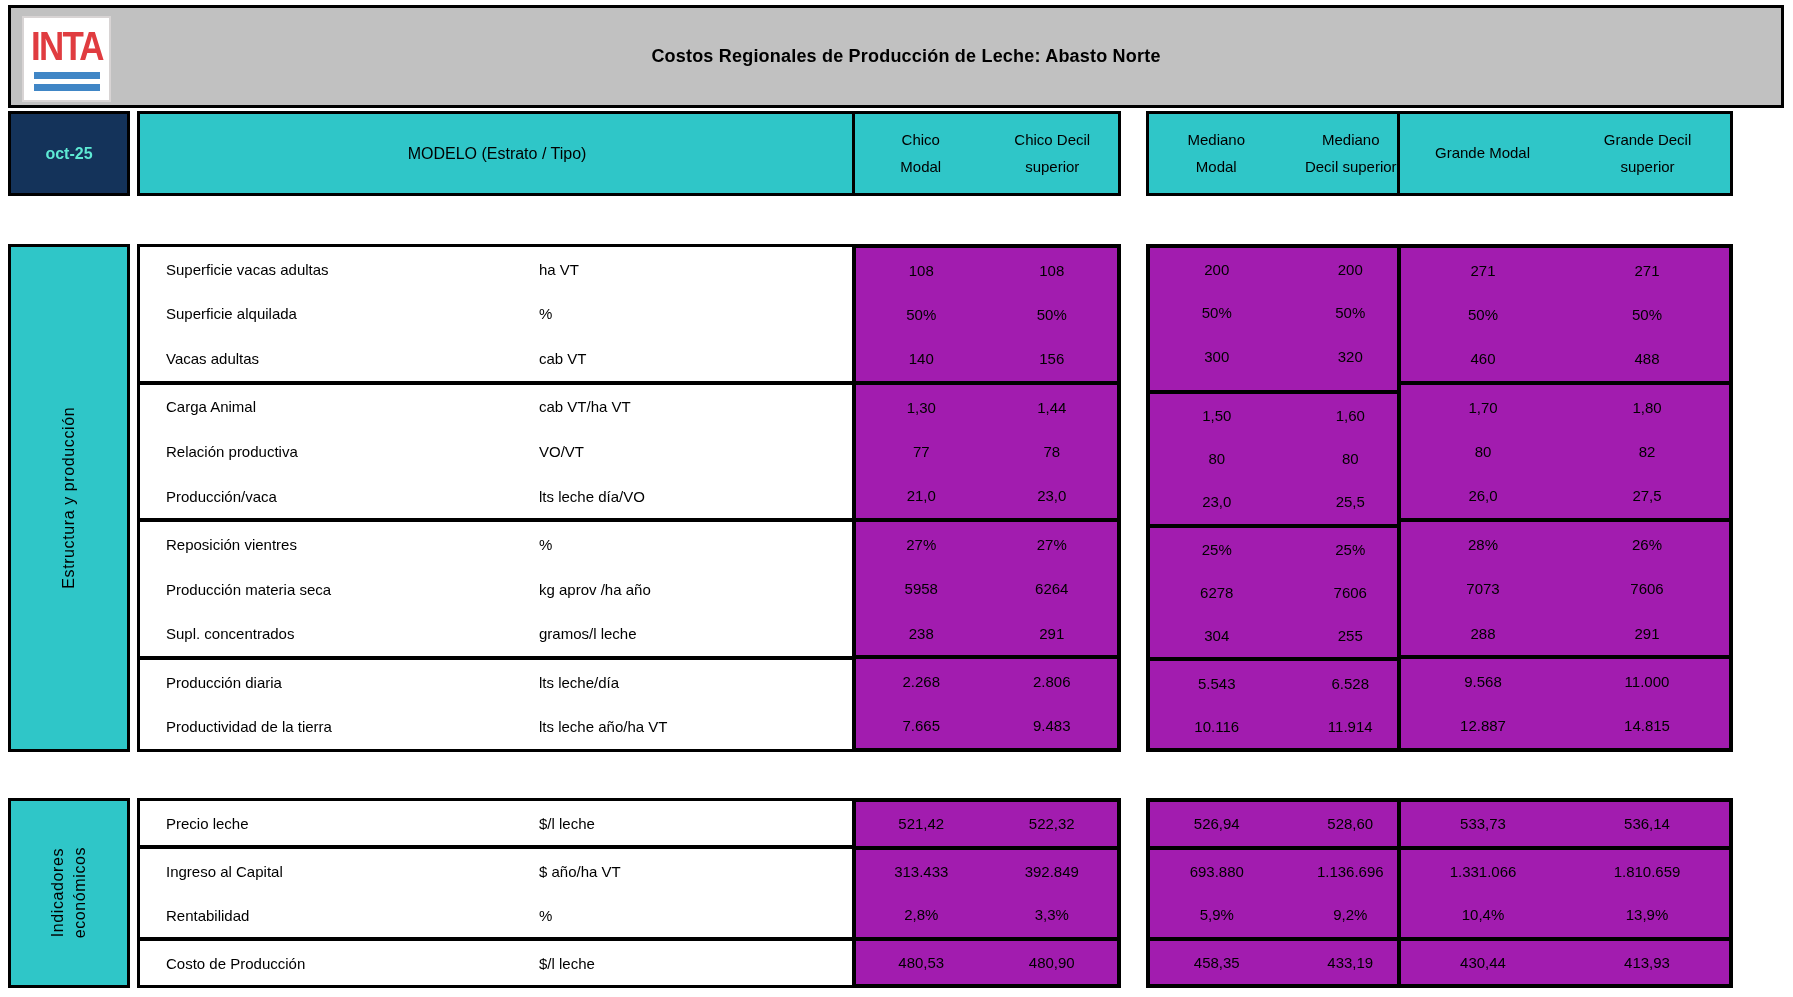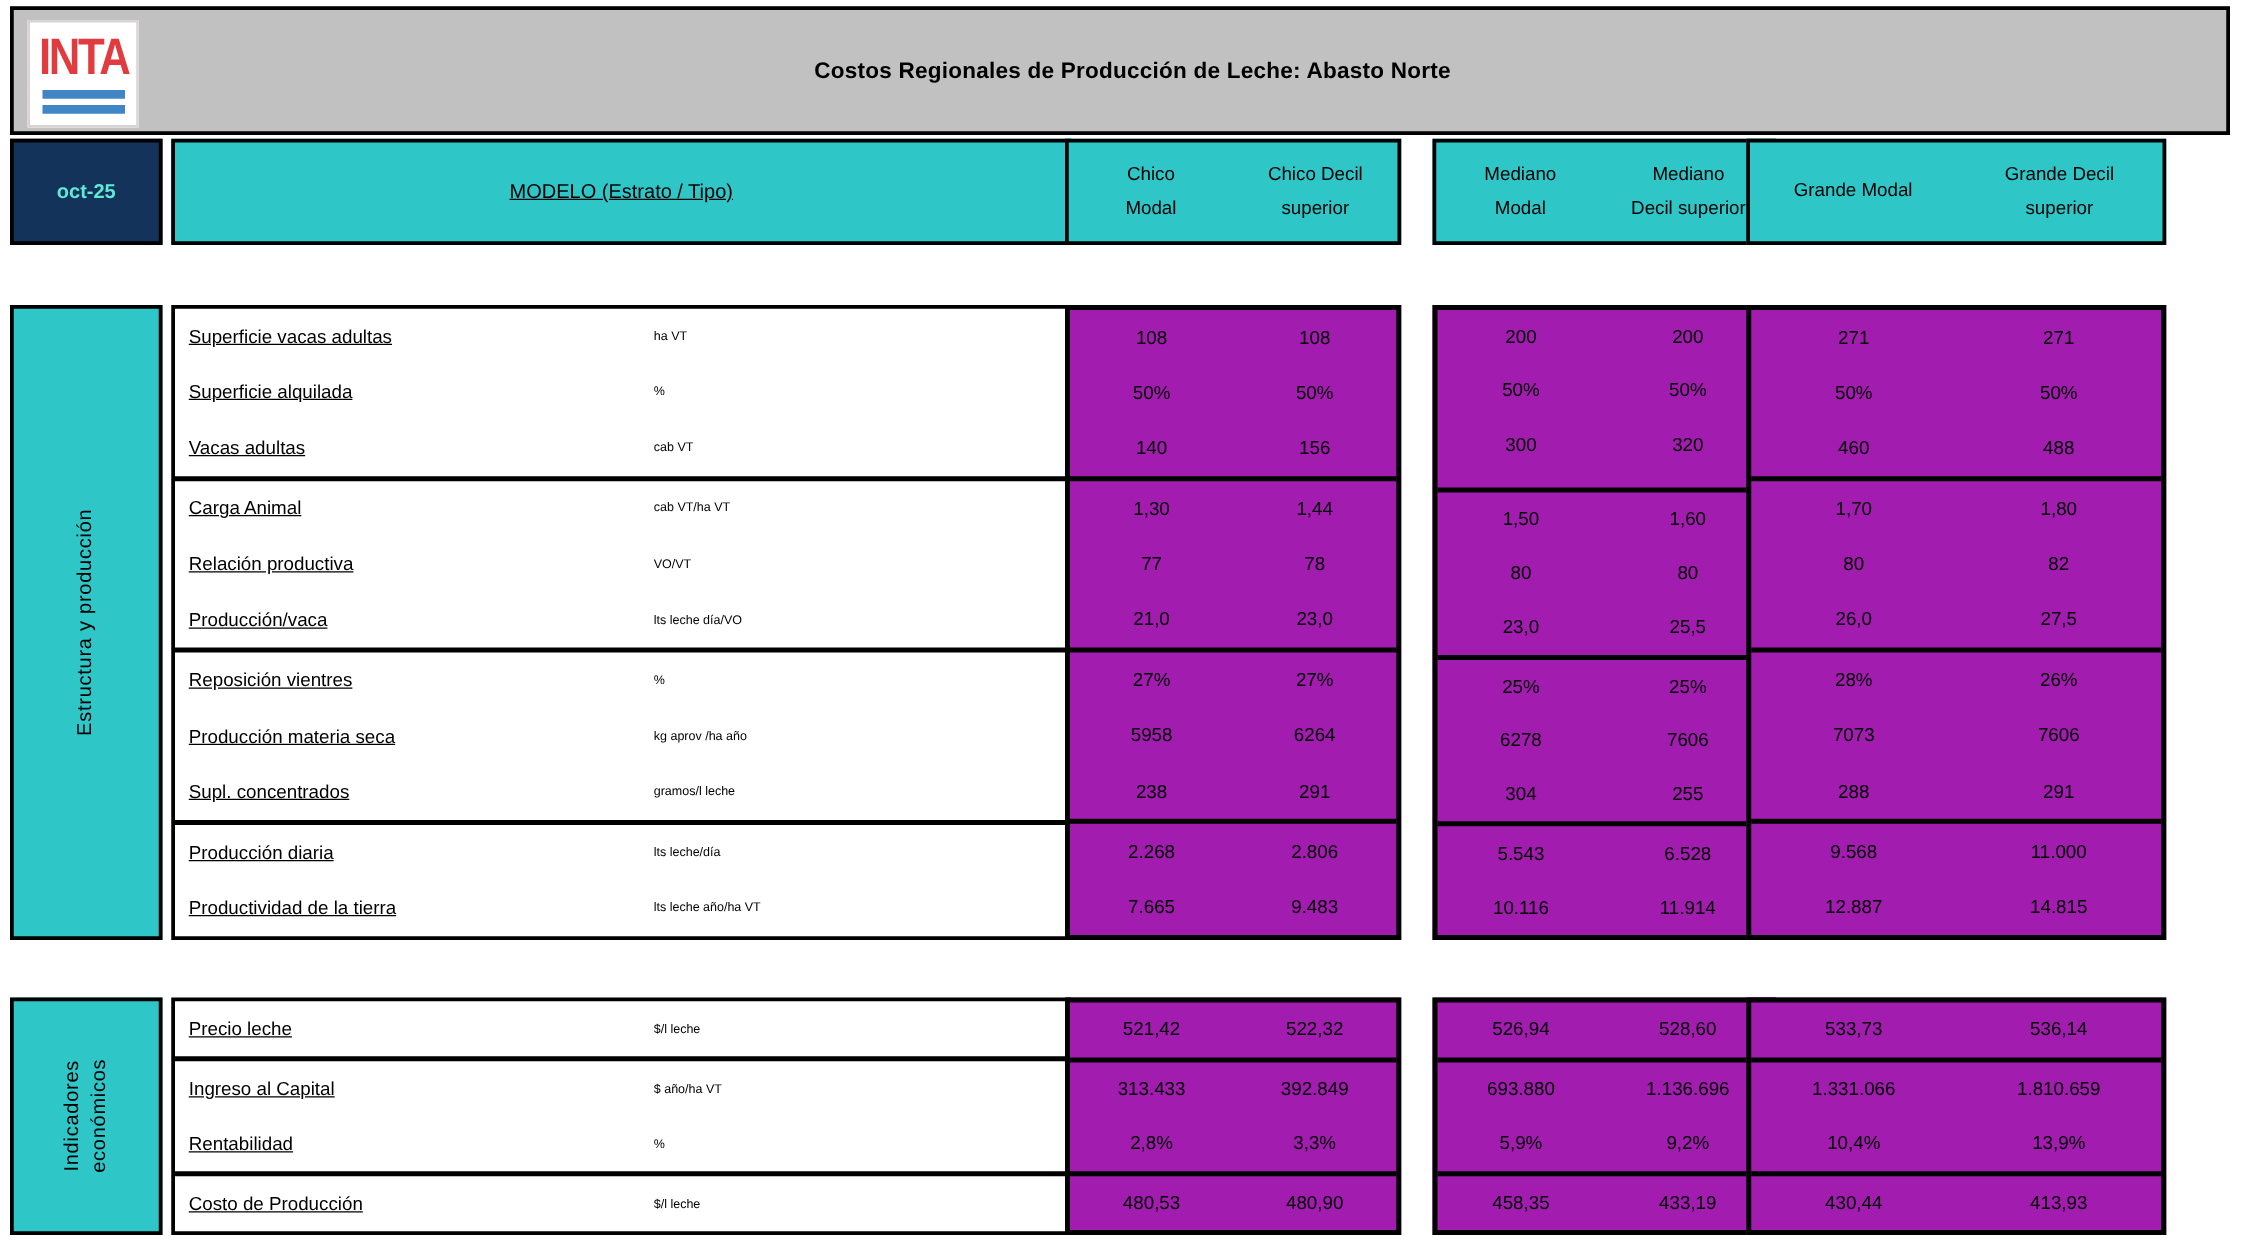--- a/index.html
+++ b/index.html
@@ -5,21 +5,21 @@
   html,body { margin:0; padding:0; background:#ffffff; }
   #app {
     position:relative; width:1793px; height:997px;
     font-family:"Liberation Sans", sans-serif; color:#000; background:#fff;
     overflow:hidden;
   }
   .abs { position:absolute; box-sizing:border-box; }
 
   
   .c-left  { left:8px;    width:122px; }
-  .c-main  { left:137px;  width:720px;text-decoration:underline; }
+  .c-main  { left:137px;  width:720px; }
   .c-g0    { left:852px;  width:269px; }
   .c-g1    { left:1146px; width:275px; }
   .c-g2    { left:1397px; width:336px; }
 
   
   .header {
     left:8px; top:5px; width:1776px; height:103px;
     background:var(--gray); border:3px solid #000;
     display:flex; align-items:center; justify-content:center;padding-left:20px;
   }
@@ -65,22 +65,22 @@
     font-size:16px; letter-spacing:0.6px; line-height:1.35;
   }
 
   .main-box  { background:#fff; border:3px solid #000; display:flex; flex-direction:column; }
   .group-box { background:#a21caf; border:4px solid #000; display:flex; flex-direction:column; }
 
   .row-group { display:flex; flex-direction:column; min-height:0; }
   .row-group + .row-group { border-top:4px solid #000; }
 
   .row { flex:1; display:flex; align-items:center; position:relative; min-height:0; }
-  .lbl  { padding-left:11px; font-size:15px; white-space:nowrap; }
-  .unit { position:absolute; left:383px; font-size:10px; white-space:nowrap; }
+  .lbl  { padding-left:26px; font-size:15px; white-space:nowrap; }
+  .unit { position:absolute; left:399px; font-size:15px; white-space:nowrap; }
   .val  { flex:1; text-align:center; font-size:15px; }
 </style>
 </head>
 <body>
 
 <div id="app">
 
   <div class="abs header">
     <div class="logo-box">
       <div class="logo-text">INTA</div>

